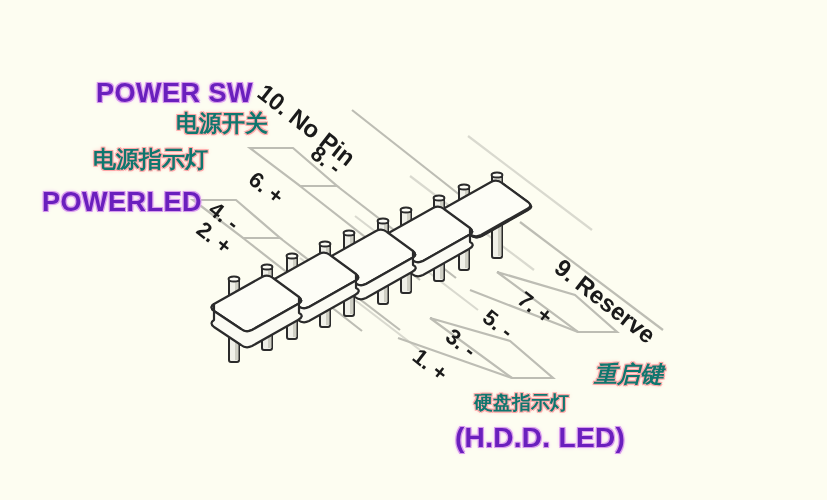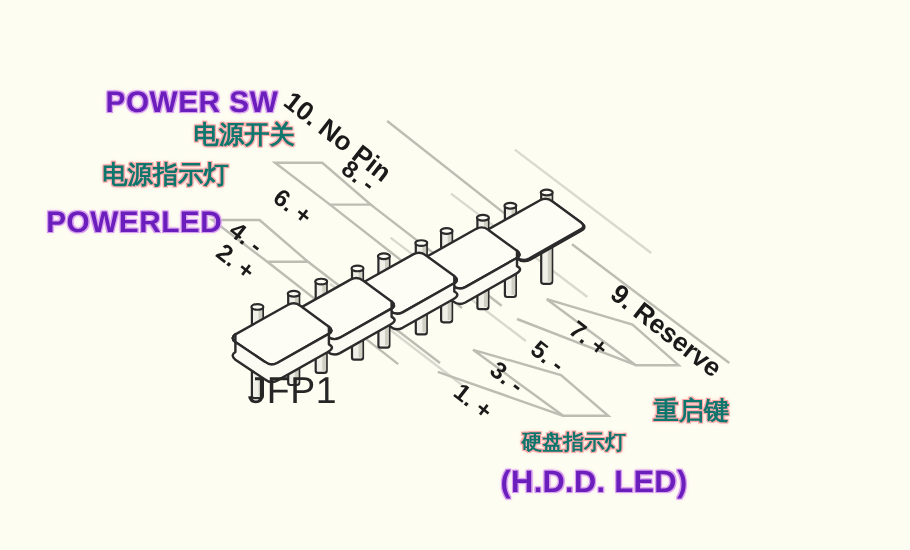--- a/index.html
+++ b/index.html
@@ -53,21 +53,21 @@
   }
 
   #lbl-power-sw     { left: 96px;  top: 80px;  font-size: 27px; letter-spacing: .5px; }
   #lbl-power-sw-cn  { left: 176px; top: 112px; font-size: 23px; letter-spacing: 0px; }
   #lbl-powerled-cn  { left: 93px;  top: 148px; font-size: 23px; }
   #lbl-powerled     { left: 14px;  top: 189px; font-size: 27px; letter-spacing: .5px; margin-left: 28px; }
 
   #lbl-hdd-cn       { left: 474px; top: 393px; font-size: 19px; }
   #lbl-hdd-en       { left: 455px; top: 424px; font-size: 28px; letter-spacing: .3px; }
 
-  #lbl-reset-cn     { left: 594px; top: 363px; font-size: 23px; }
+  #lbl-reset-cn     { left: 594px; top: 363px; font-size: 23px; font-style: italic; }
   #lbl-reset-en     { left: 676px; top: 365px; font-size: 27px; letter-spacing: .5px; }
 
   #lbl-jfp1 {
     left: 225px; top: 338px;
     font-size: 34px;
     font-family: "Liberation Sans", sans-serif;
     color: #262626;
     letter-spacing: .5px;
   }
 
@@ -239,21 +239,20 @@
 
   <div class="lbl en" id="lbl-powerled">POWERLED</div>
 
   <div class="lbl cn" id="lbl-hdd-cn">硬盘指示灯</div>
 
   <div class="lbl en" id="lbl-hdd-en">(H.D.D. LED)</div>
 
   <div class="lbl cn" id="lbl-reset-cn">重启键</div>
 
 
-  <div class="lbl" id="lbl-jfp1">JFP1</div>
 
   <div class="pinlbl p-long" id="pin10">10. No Pin</div>
   <div class="pinlbl p-small" id="pin8">8. -</div>
   <div class="pinlbl p-small" id="pin6">6. +</div>
   <div class="pinlbl p-small" id="pin4">4. -</div>
   <div class="pinlbl p-small" id="pin2">2. +</div>
 
   <div class="pinlbl p-long" id="pin9">9. Reserve</div>
   <div class="pinlbl p-small" id="pin7">7. +</div>
   <div class="pinlbl p-small" id="pin5">5. -</div>

